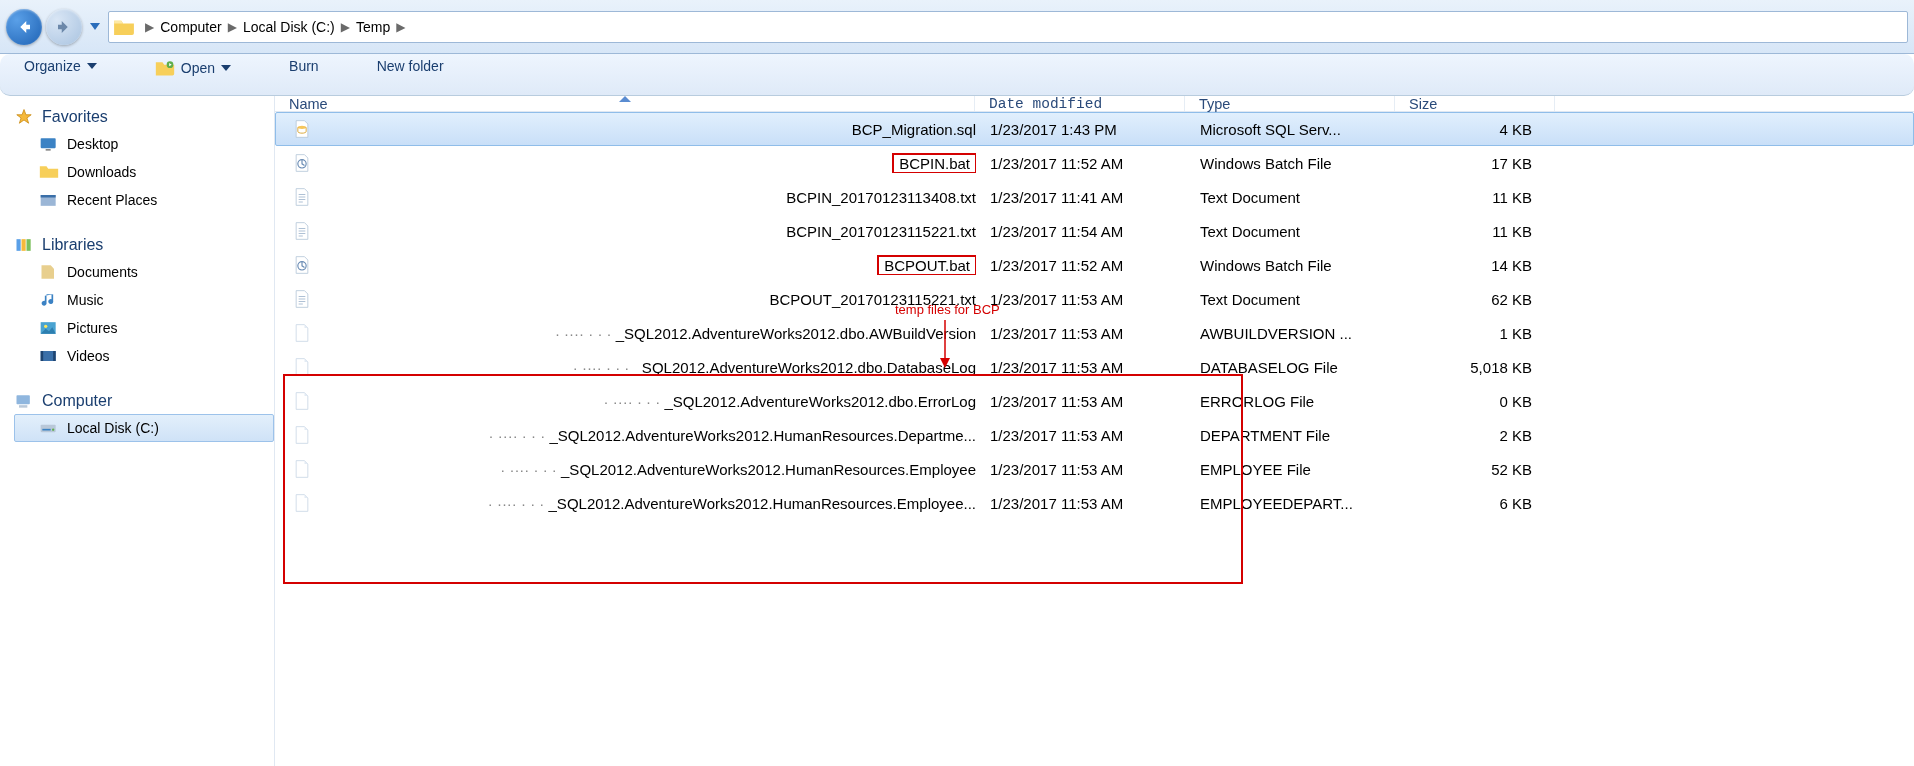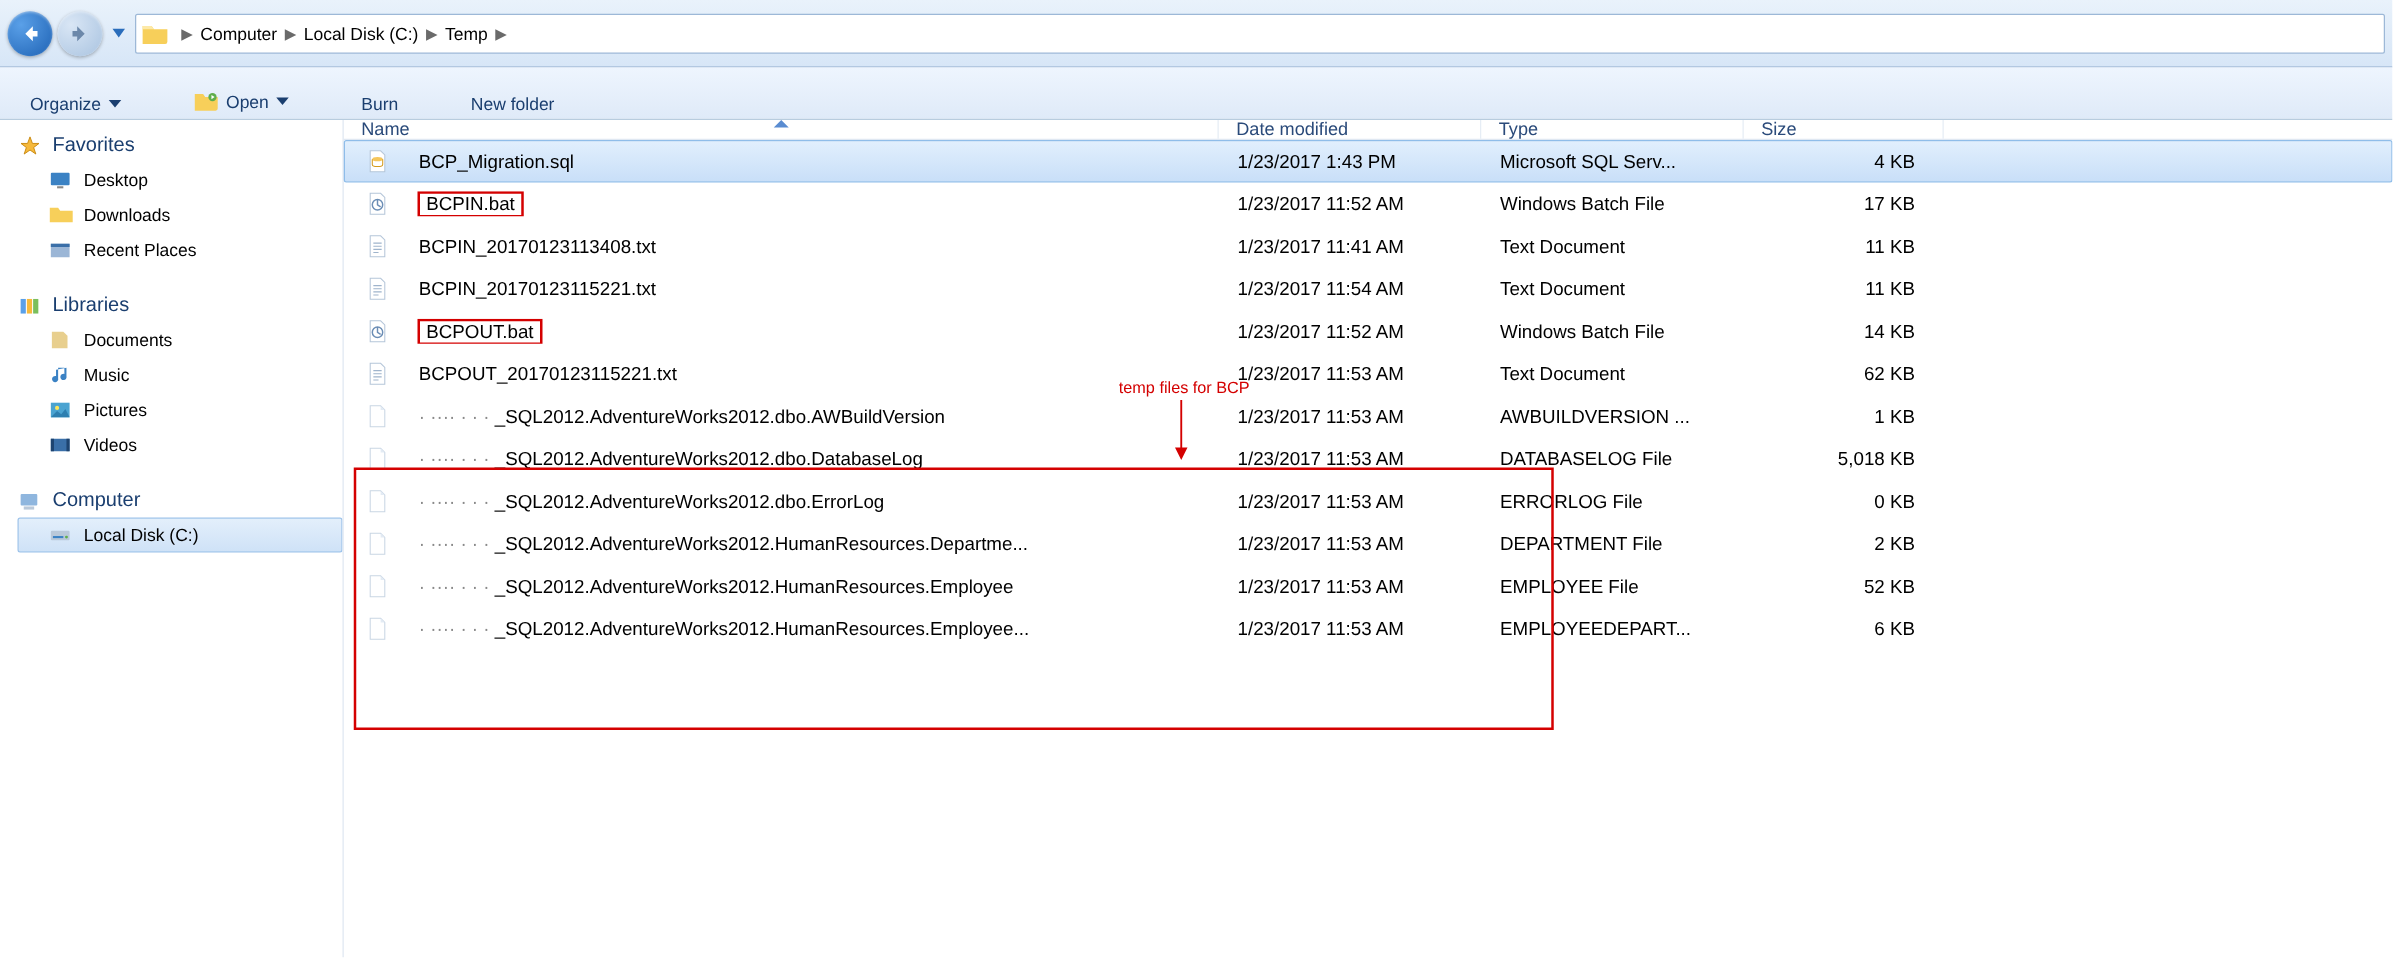--- a/index.html
+++ b/index.html
@@ -43,24 +43,25 @@
     width:22px;height:18px;margin-right:4px;
   }
   .crumb-sep{color:#6a6a6a;margin:0 6px;font-size:12px;}
   .crumb-item{color:#000;}
 
   
   .toolbar{
     height:42px;
     background:linear-gradient(#eef5fe,#dfeaf8);
     border-bottom:1px solid #b8ccde;
-    display:flex;align-items:flex-end;
+    display:flex;align-items:flex-start;
     padding:0 18px;
     color:#1a3e6f;
     gap:6px;
+    border-radius:10px;
   }
   .tb-item{display:flex;align-items:center;gap:6px;padding:4px 6px;}
   .tb-gap{width:34px;}
   .drop-tri{
     width:0;height:0;
     border-left:5px solid transparent;
     border-right:5px solid transparent;
     border-top:6px solid #1a3e6f;
   }
 
@@ -96,39 +97,39 @@
     color:#2a4a7a;
     font-size:14.5px;
   }
   .col{
     display:flex;align-items:center;
     padding:0 14px;
     border-right:1px solid #e6edf5;
     position:relative;
   }
   .col.name{flex:0 0 700px;}
-  .col.date{flex:0 0 210px;}
+  .col.date{flex:0 0 210px;font-family:Liberation Mono, monospace;}
   .col.type{flex:0 0 210px;}
   .col.size{flex:0 0 160px;justify-content:flex-start;}
   .sort-arrow{
     position:absolute;left:50%;top:0;
     width:0;height:0;
     border-left:6px solid transparent;
     border-right:6px solid transparent;
     border-bottom:6px solid #5a8cd1;
     transform:translateX(-50%);
   }
 
   .rows{}
   .row{
     display:flex;height:34px;align-items:center;
     font-size:15px;
     border:1px solid transparent; border-radius:2px;
   }
-  .row .c-name{flex:0 0 700px;padding-left:16px;display:flex;align-items:center;gap:23px;overflow:hidden;white-space:nowrap;text-overflow:ellipsis;}
+  .row .c-name{flex:0 0 700px;padding-left:16px;display:flex;align-items:center;gap:23px;overflow:hidden;white-space:nowrap;text-overflow:ellipsis;justify-content:space-between;}
   .row .c-date{flex:0 0 210px;padding-left:14px;}
   .row .c-type{flex:0 0 210px;padding-left:14px;}
   .row .c-size{flex:0 0 160px;text-align:right;padding-right:24px;}
   .row.sel{
     background:linear-gradient(#e1effd,#c9dff8);
     border:1px solid #8fbde9;
   }
 
   .hilite-red{
     outline:2px solid #d40000;

